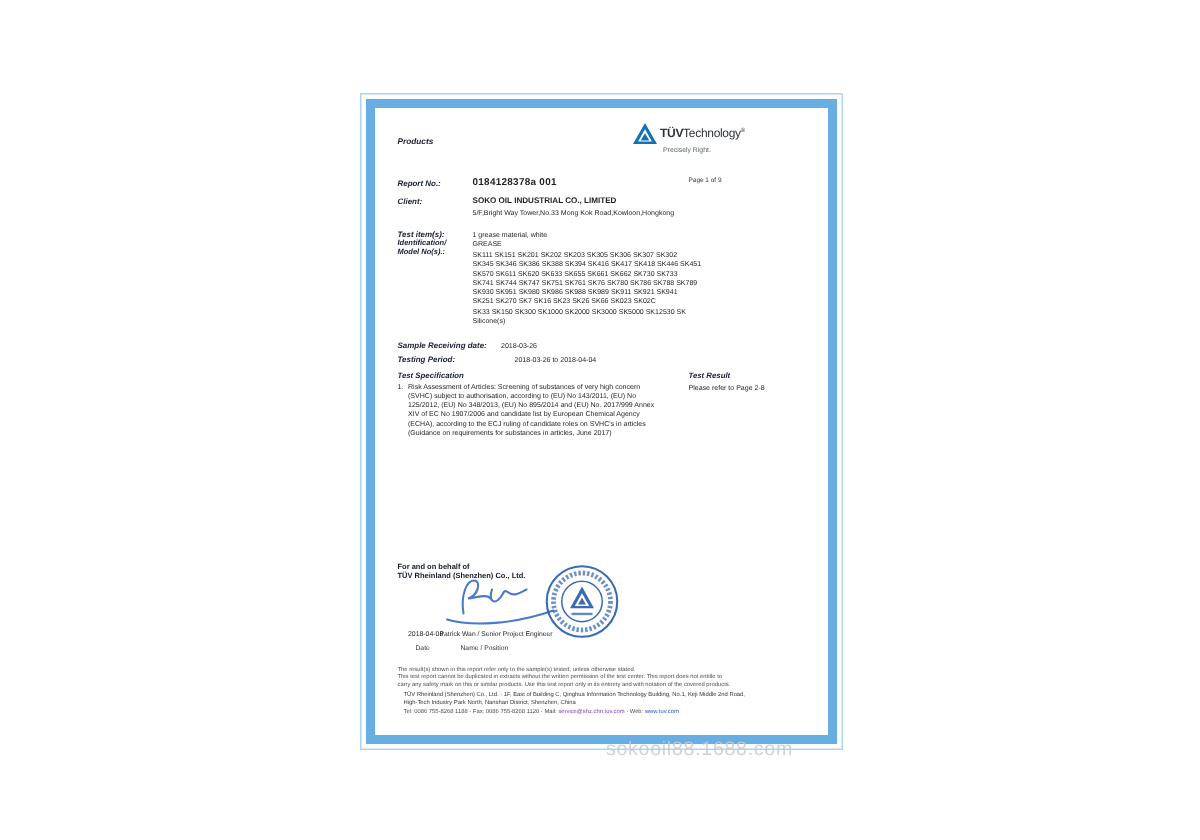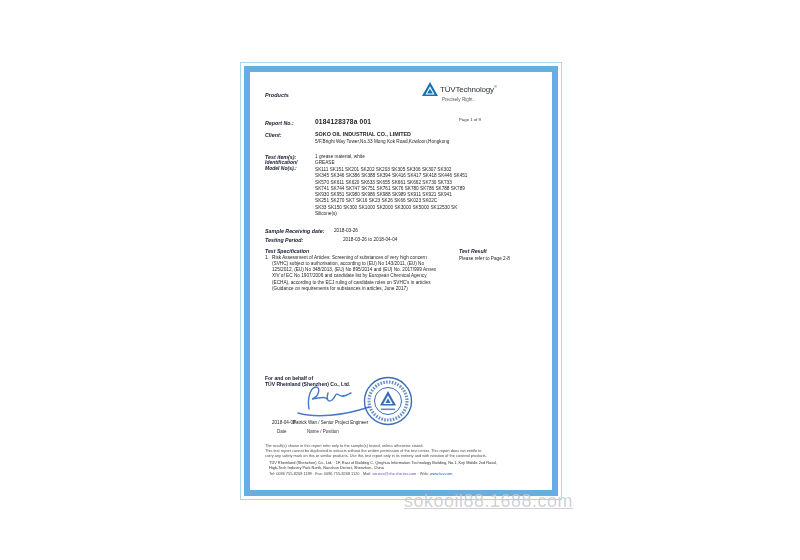--- a/index.html
+++ b/index.html
@@ -17,21 +17,21 @@
     position:relative;width:100%;height:100%;box-sizing:border-box;
     border:6px solid #67aee3;background:#ffffff;
   }
   .lbl{font-style:italic;font-weight:bold;color:#171c30;}
   .val{color:#1f1f1f;}
   .pre{white-space:pre-line;}
   .products{left:15px;top:20px;font-size:5.5px;}
   
   .logo-tri{left:172px;top:10px;}
   .logo-text{left:190px;top:12px;font-size:8px;color:#2e3338;letter-spacing:-0.2px;}
-  .logo-text .bold{font-weight:normal;}
+  .logo-text .bold{font-weight:bold;}
   .logo-reg{font-size:4px;vertical-align:super;}
   .logo-tag{left:192px;top:25px;font-size:4.6px;color:#57616e;}
   
   .r-lbl{left:15px;font-size:5.3px;}
   .reportno{left:65px;top:46px;font-size:6.6px;font-weight:bold;letter-spacing:0.2px;}
   .pageind{left:209px;top:45px;font-size:4.3px;color:#333;}
   .clientname{left:65px;top:59px;font-size:5.4px;font-weight:bold;}
   .clientaddr{left:65px;top:67px;font-size:4.7px;}
   .testitem{left:65px;top:82px;font-size:4.7px;}
   .identlbl{line-height:5.9px;}
@@ -57,22 +57,22 @@
   .f-addr{left:19px;top:388px;width:280px;font-size:3.9px;line-height:5.2px;color:#333;}
   .f-contact{left:19px;top:399px;width:280px;font-size:3.9px;color:#4a4a4a;}
   .f-mail{color:#7a3fb5;}
   .f-web{color:#1a56c4;}
   
   .wm-cn{
     left:392px;top:466px;font-size:17px;font-weight:bold;letter-spacing:1px;
     color:#a9adb3;opacity:0.62;z-index:5;
   }
   .wm-url{
-    left:404px;top:491px;font-size:18px;letter-spacing:0.5px;
-    color:#c7cacf;opacity:0.85;z-index:5;text-decoration:underline;
+    left:404px;top:491px;font-size:13px;letter-spacing:0.5px;
+    color:#c7cacf;opacity:0.85;z-index:5;
   }
 </style>
 </head>
 <body>
 
 <div id="stage">
 
   <div class="doc">
     <div class="doc-inner">
 

